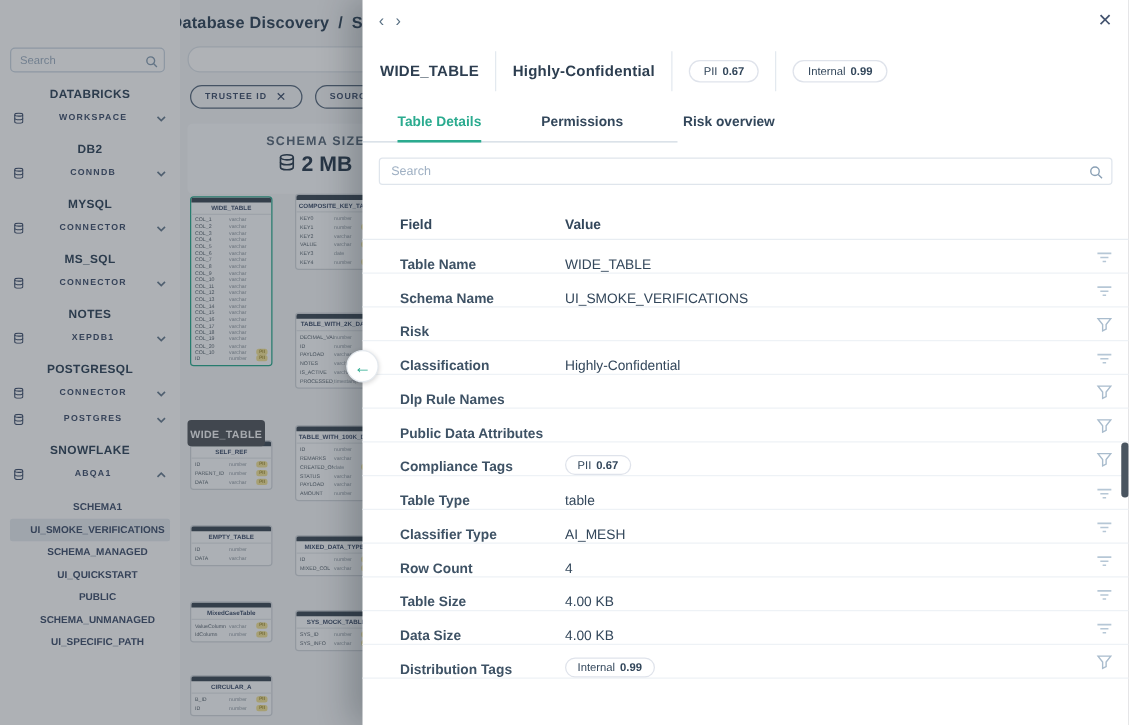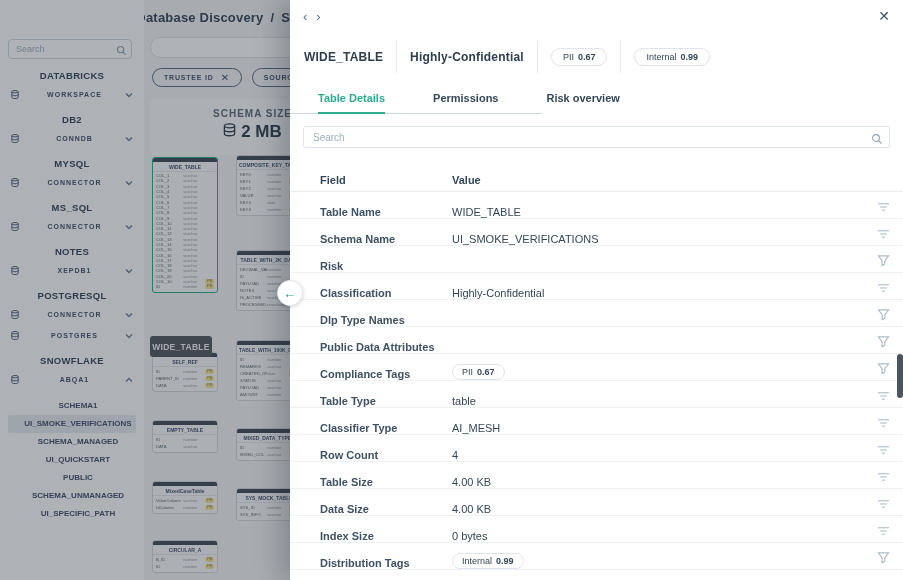--- a/index.html
+++ b/index.html
@@ -667,21 +667,21 @@
           <div class="drow">
             <span class="f">Classification</span>
             <span class="v">Highly-Confidential</span>
             <span class="ric"><svg width="13" height="13" viewBox="0 0 14 14">
                 <line x1="1" y1="4" x2="13" y2="4" stroke="#b6c7d6" stroke-width="1.4"></line>
                 <line x1="3.5" y1="7.5" x2="10.5" y2="7.5" stroke="#b6c7d6" stroke-width="1.4"></line>
                 <line x1="5.5" y1="11" x2="8.5" y2="11" stroke="#b6c7d6" stroke-width="1.4"></line>
               </svg></span>
           </div>
           <div class="drow">
-            <span class="f">Dlp Type Names</span>
+            <span class="f">Dlp Rule Names</span>
             <span class="v"></span>
             <span class="ric"><svg width="13" height="13" viewBox="0 0 14 14">
                 <path d="M1.5 2 h11 L8.5 7.2 V11 l-3 1.5 V7.2 Z" fill="none" stroke="#a9bccd" stroke-width="1.2"></path>
               </svg></span>
           </div>
           <div class="drow">
             <span class="f">Public Data Attributes</span>
             <span class="v"></span>
             <span class="ric"><svg width="13" height="13" viewBox="0 0 14 14">
                 <path d="M1.5 2 h11 L8.5 7.2 V11 l-3 1.5 V7.2 Z" fill="none" stroke="#a9bccd" stroke-width="1.2"></path>
@@ -736,29 +736,20 @@
           <div class="drow">
             <span class="f">Data Size</span>
             <span class="v">4.00 KB</span>
             <span class="ric"><svg width="13" height="13" viewBox="0 0 14 14">
                 <line x1="1" y1="4" x2="13" y2="4" stroke="#b6c7d6" stroke-width="1.4"></line>
                 <line x1="3.5" y1="7.5" x2="10.5" y2="7.5" stroke="#b6c7d6" stroke-width="1.4"></line>
                 <line x1="5.5" y1="11" x2="8.5" y2="11" stroke="#b6c7d6" stroke-width="1.4"></line>
               </svg></span>
           </div>
           <div class="drow">
-            <span class="f">Index Size</span>
-            <span class="v">0 bytes</span>
-            <span class="ric"><svg width="13" height="13" viewBox="0 0 14 14">
-                <line x1="1" y1="4" x2="13" y2="4" stroke="#b6c7d6" stroke-width="1.4"></line>
-                <line x1="3.5" y1="7.5" x2="10.5" y2="7.5" stroke="#b6c7d6" stroke-width="1.4"></line>
-                <line x1="5.5" y1="11" x2="8.5" y2="11" stroke="#b6c7d6" stroke-width="1.4"></line>
-              </svg></span>
-          </div>
-          <div class="drow">
             <span class="f">Distribution Tags</span>
             <span class="rowpill">
               <span class="tl">Internal</span>
               <span class="ts">0.99</span>
             </span>
             <span class="ric"><svg width="13" height="13" viewBox="0 0 14 14">
                 <path d="M1.5 2 h11 L8.5 7.2 V11 l-3 1.5 V7.2 Z" fill="none" stroke="#a9bccd" stroke-width="1.2"></path>
               </svg></span>
           </div>
         </div>

